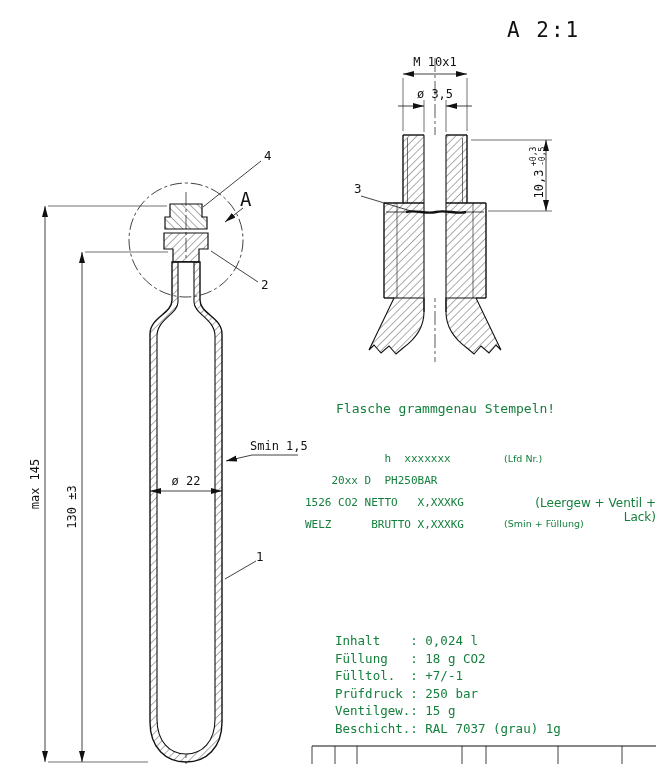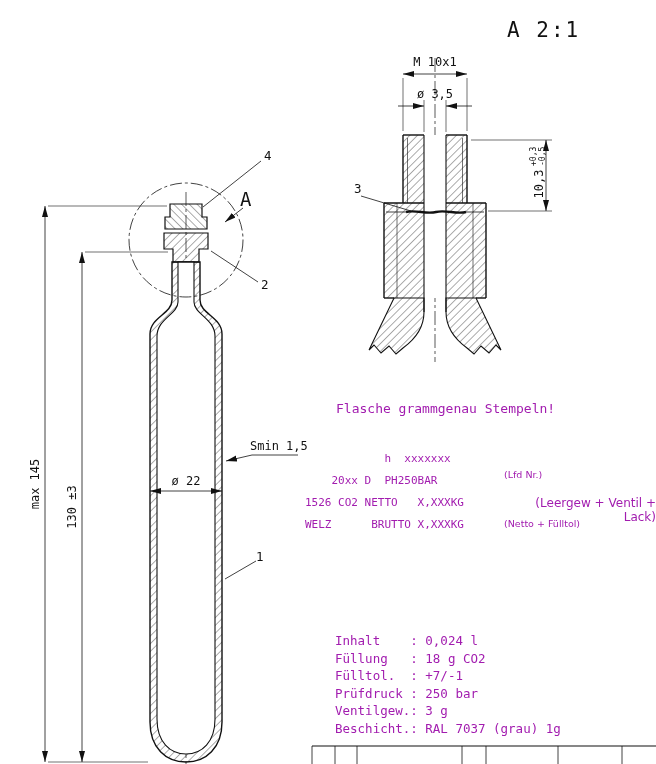--- a/index.html
+++ b/index.html
@@ -1,20 +1,20 @@
 <!DOCTYPE html>
 <html><head>
 <meta charset="utf-8">
 <style>
   * { margin:0; padding:0; box-sizing:border-box; }
   html,body { background:#ffffff; }
   body { font-family:"DejaVu Sans Mono", monospace; color:#111; }
   .canvas { position:relative; width:656px; height:764px; background:#ffffff; overflow:hidden; }
   .canvas > svg { position:absolute; left:0; top:0; }
-  .note { position:absolute; color:#a21caf; }
+  .note { position:absolute; color:#15803d; }
   .mono { font-family:"DejaVu Sans Mono", monospace; }
   .sans { font-family:"DejaVu Sans", "Liberation Sans", sans-serif; }
   .pre  { white-space:pre; }
   svg text { fill:#111; font-family:"DejaVu Sans Mono", monospace; }
   .thin   { stroke:#111; stroke-width:0.6; fill:none; }
   .dimln  { stroke:#111; stroke-width:0.8; fill:none; }
   .bold   { stroke:#111; stroke-width:1.4; fill:none; }
   .med    { stroke:#111; stroke-width:1.1; fill:none; }
   .cl     { stroke:#111; stroke-width:0.7; fill:none; stroke-dasharray:14 3 3 3; }
 </style>
@@ -168,26 +168,26 @@
 
   <div class="note mono" style="left:336px; top:401px; font-size:13px;">Flasche grammgenau Stempeln!</div>
 
   <div class="note" style="left:305px; top:448px; font-size:11px; line-height:22px;">
     <div class="pre mono">            h  xxxxxxx</div>
     <div class="pre mono">    20xx D  PH250BAR</div>
     <div class="pre mono">1526 CO2 NETTO   X,XXXKG</div>
     <div class="pre mono">WELZ      BRUTTO X,XXXKG</div>
   </div>
 
-  <div class="note sans" style="left:504px; top:453px; font-size:9.5px;margin-top:16px;">(Lfd Nr.)</div>
+  <div class="note sans" style="left:504px; top:453px; font-size:9.5px;">(Lfd Nr.)</div>
   <div class="note sans" style="left:504px; top:496px; font-size:12px;text-align:right;">(Leergew + Ventil + Lack)</div>
-  <div class="note sans" style="left:504px; top:518px; font-size:9.5px;">(Netto + Fülltol)</div>
+  <div class="note sans" style="left:504px; top:518px; font-size:9.5px;">(Smin + Füllung)</div>
 
   <div class="note" style="left:335px; top:604px; font-size:12.5px; line-height:17.5px;margin-top:28px;">
     <div class="pre mono">Inhalt    : 0,024 l</div>
     <div class="pre mono">Füllung   : 18 g CO2</div>
     <div class="pre mono">Fülltol.  : +7/-1</div>
     <div class="pre mono">Prüfdruck : 250 bar</div>
-    <div class="pre mono">Ventilgew.: 3 g</div>
+    <div class="pre mono">Ventilgew.: 15 g</div>
     <div class="pre mono">Beschicht.: RAL 7037 (grau) 1g</div>
   </div>
 
 </div>
 
 </body></html>

